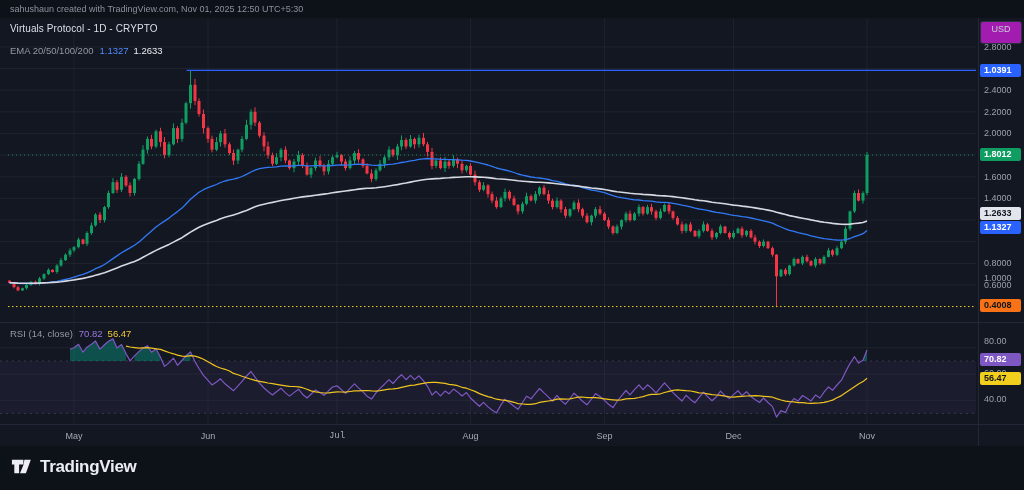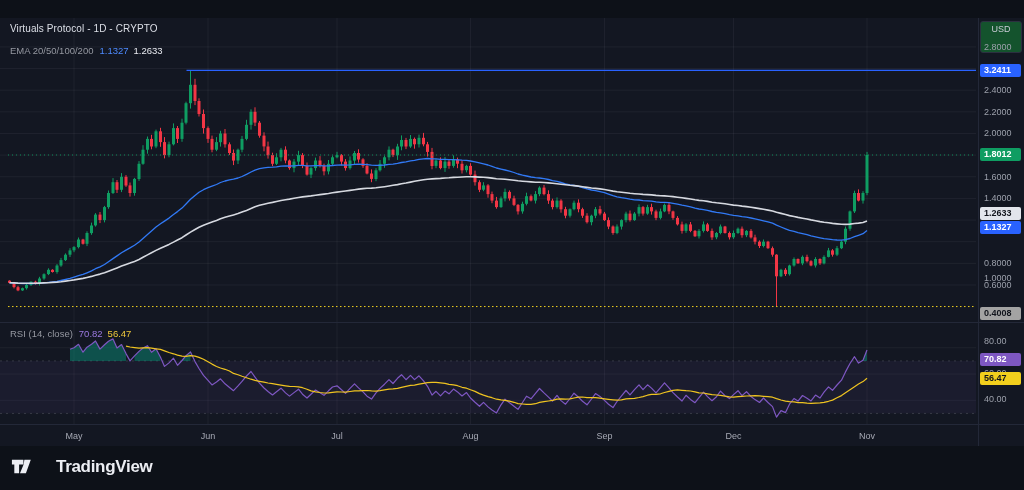--- a/index.html
+++ b/index.html
@@ -11,36 +11,39 @@
   #chart{position:absolute;left:0;top:0;z-index:1}
   .legend-main{position:absolute;left:10px;top:23px;z-index:5}
   .legend-main .l1{font-size:10px;color:#dcdfe7;letter-spacing:.1px}
   .legend-main .l2{font-size:9.5px;color:#9598a1;margin-top:11px}
   .legend-rsi{position:absolute;left:10px;top:328px;font-size:9.5px;color:#9598a1;z-index:5}
   .v-blue{color:#4e8bff;margin-left:6px}
   .v-white{color:#e9ebf1;margin-left:5px}
   .v-purple{color:#9b79e0;margin-left:6px}
   .v-yellow{color:#f0c93c;margin-left:5px}
   .axis-col{position:absolute;left:978px;top:18px;width:46px;height:428px;z-index:4}
-  .usd{margin:3px 2px 0 2px;height:32px;line-height:15px;text-align:center;color:#c9ccd6;
-       font-size:9px;border:1px solid #2b3040;border-radius:3px;background:#14532d}
+  .usd{margin:3px 2px 0 2px;height:23px;line-height:15px;text-align:center;color:#c9ccd6;
+       font-size:9px;border:1px solid #2b3040;border-radius:3px;background:#a21caf}
   .tick{position:absolute;left:6px;font-size:9px;color:#9ca0ab;line-height:10px;white-space:nowrap}
   .tag{position:absolute;left:2px;right:3px;font-size:9px;line-height:13px;height:13px;
        padding:0 0 0 4px;border-radius:2px;font-weight:700;white-space:nowrap}
   .time-axis{position:absolute;left:0;top:427px;width:978px;height:18px;z-index:4}
   .time-axis span{position:absolute;top:4px;font-size:9px;color:#a6a9b4;transform:translateX(-50%)}
   .bottombar{position:absolute;left:0;top:446px;width:1024px;height:44px;background:#0d1118;z-index:6}
-  .tv-logo{position:absolute;left:10px;top:9px;display:flex;align-items:center;gap:23px;color:#eceef3;cursor:pointer}
+  .tv-logo{position:absolute;left:10px;top:9px;display:flex;align-items:center;gap:7px;color:#eceef3;cursor:pointer}
   .tv-logo .word{font-size:17px;font-weight:700;letter-spacing:-.3px}
 </style>
 </head>
 <body>
 
 <div class="app">
 
+  <div class="topbar">
+    <span>sahushaun created with TradingView.com, Nov 01, 2025 12:50 UTC+5:30</span>
+  </div>
 
   <svg id="chart" width="1024" height="490">
       <g>
         <rect x="0" y="18" width="1024" height="428" fill="#131722"></rect>
       </g>
       <g>
         <line x1="0" x2="976" y1="284.99085923217547" y2="284.99085923217547" stroke="rgba(240,243,250,0.055)"></line>
         <line x1="0" x2="976" y1="263.34552102376597" y2="263.34552102376597" stroke="rgba(240,243,250,0.055)"></line>
         <line x1="0" x2="976" y1="241.70018281535647" y2="241.70018281535647" stroke="rgba(240,243,250,0.055)"></line>
         <line x1="0" x2="976" y1="220.05484460694697" y2="220.05484460694697" stroke="rgba(240,243,250,0.055)"></line>
@@ -519,33 +522,33 @@
       <div class="tick" style="top: 88.8282px;">2.2000</div>
       <div class="tick" style="top: 110.473px;">2.0000</div>
       <div class="tick" style="top: 153.764px;">1.6000</div>
       <div class="tick" style="top: 175.41px;">1.4000</div>
       <div class="tick" style="top: 218.7px; margin-top: 36px;">1.0000</div>
       <div class="tick" style="top: 240.346px;">0.8000</div>
       <div class="tick" style="top: 261.991px;">0.6000</div>
       <div class="tick" style="top: 318px;">80.00</div>
       <div class="tick" style="top: 350.03px;">60.00</div>
       <div class="tick" style="top: 376.299px;">40.00</div>
-      <div class="tag" style="top: 45.834px; background: rgb(41, 98, 255); color: rgb(255, 255, 255);">3.2411</div>
+      <div class="tag" style="top: 45.834px; background: rgb(41, 98, 255); color: rgb(255, 255, 255);">1.0391</div>
       <div class="tag" style="top: 130.489px; background: rgb(15, 157, 98); color: rgb(255, 255, 255);">1.8012</div>
       <div class="tag" style="top: 188.704px; background: rgb(226, 229, 236); color: rgb(17, 20, 28);">1.2633</div>
       <div class="tag" style="top: 202.839px; background: rgb(41, 98, 255); color: rgb(255, 255, 255);">1.1327</div>
-      <div class="tag" style="top: 289px; background: #a3a3a3; color: rgb(17, 20, 28);">0.4008</div>
+      <div class="tag" style="top: 281px; background: #f97316; color: rgb(17, 20, 28);">0.4008</div>
       <div class="tag" style="top: 335.319px; background: rgb(126, 87, 194); color: rgb(255, 255, 255);">70.82</div>
       <div class="tag" style="top: 354.166px; background: rgb(242, 207, 29); color: rgb(17, 20, 28);">56.47</div>
     </div>
 
   <div class="time-axis">
       <span style="left: 74px;">May</span>
       <span style="left: 208px;">Jun</span>
-      <span style="left: 337px;">Jul</span>
+      <span style="left: 337px; font-family: Liberation Mono, monospace;">Jul</span>
       <span style="left: 470.5px;">Aug</span>
       <span style="left: 604.5px;">Sep</span>
       <span style="left: 733.5px;">Dec</span>
       <span style="left: 867px;">Nov</span>
     </div>
 
   <div class="bottombar">
     <div class="tv-logo">
       <svg width="23" height="23" viewBox="0 0 24 24">
         <path fill="#eceef3" d="M2 5h12v5H9.5v9h-5v-9H2z"></path>

